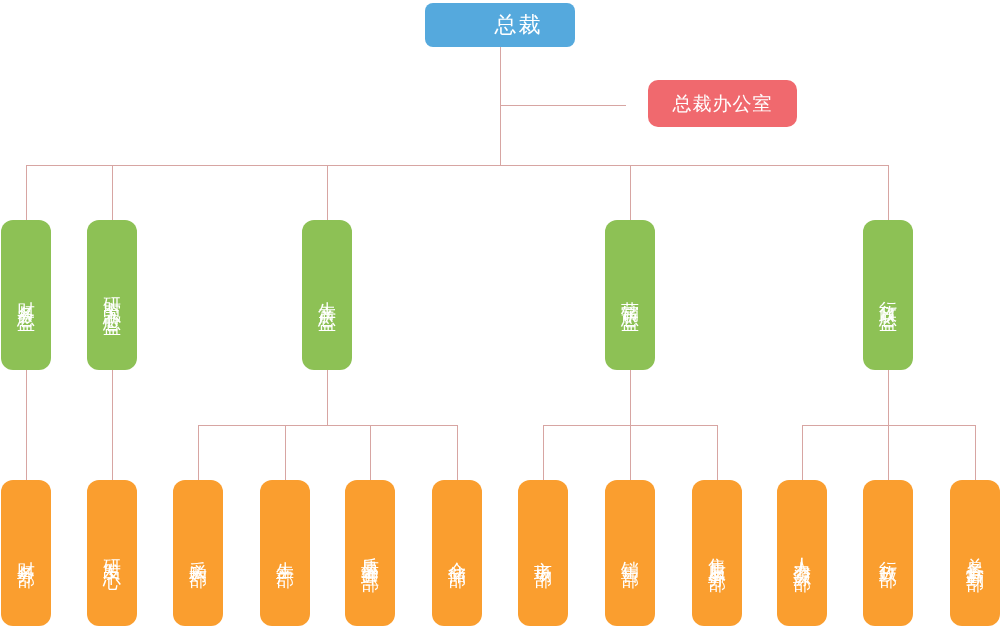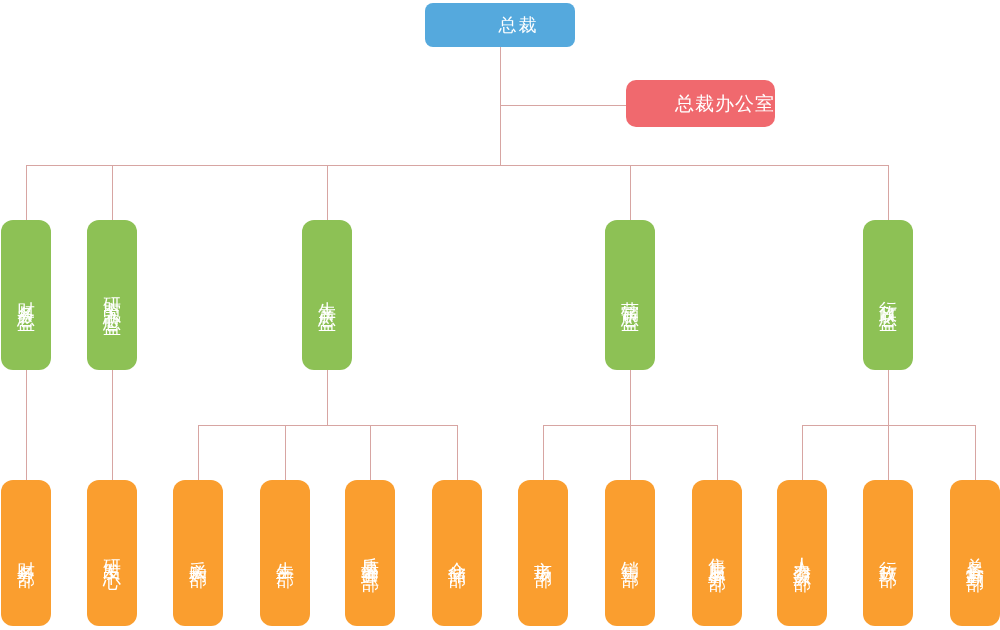--- a/index.html
+++ b/index.html
@@ -15,26 +15,26 @@
     position: absolute;
     display: flex;
     align-items: center;
     justify-content: center;
     color: #ffffff;
     box-sizing: border-box;
   }
   .node-root {
     left: 425px; top: 3px; width: 150px; height: 44px;
     background: #55A9DD; border-radius: 8px;
-    font-size: 18px; letter-spacing: 2px; padding-left: 37px;
+    font-size: 22px; letter-spacing: 2px; padding-left: 37px;
   }
   .node-staff {
-    left: 626px; top: 80px; width: 149px; height: 47px;
+    left: 648px; top: 80px; width: 149px; height: 47px;
     background: #F0696E; border-radius: 10px;
-    font-size: 19px; letter-spacing: 1px; justify-content: flex-end;
+    font-size: 19px; letter-spacing: 1px;
   }
   .node-director {
     top: 220px; width: 50px; height: 150px;
     background: #8DC155; border-radius: 12px;
   }
   .node-dept {
     top: 480px; width: 50px; height: 146px;
     background: #FA9E2F; border-radius: 12px;
   }
   .vtext {

